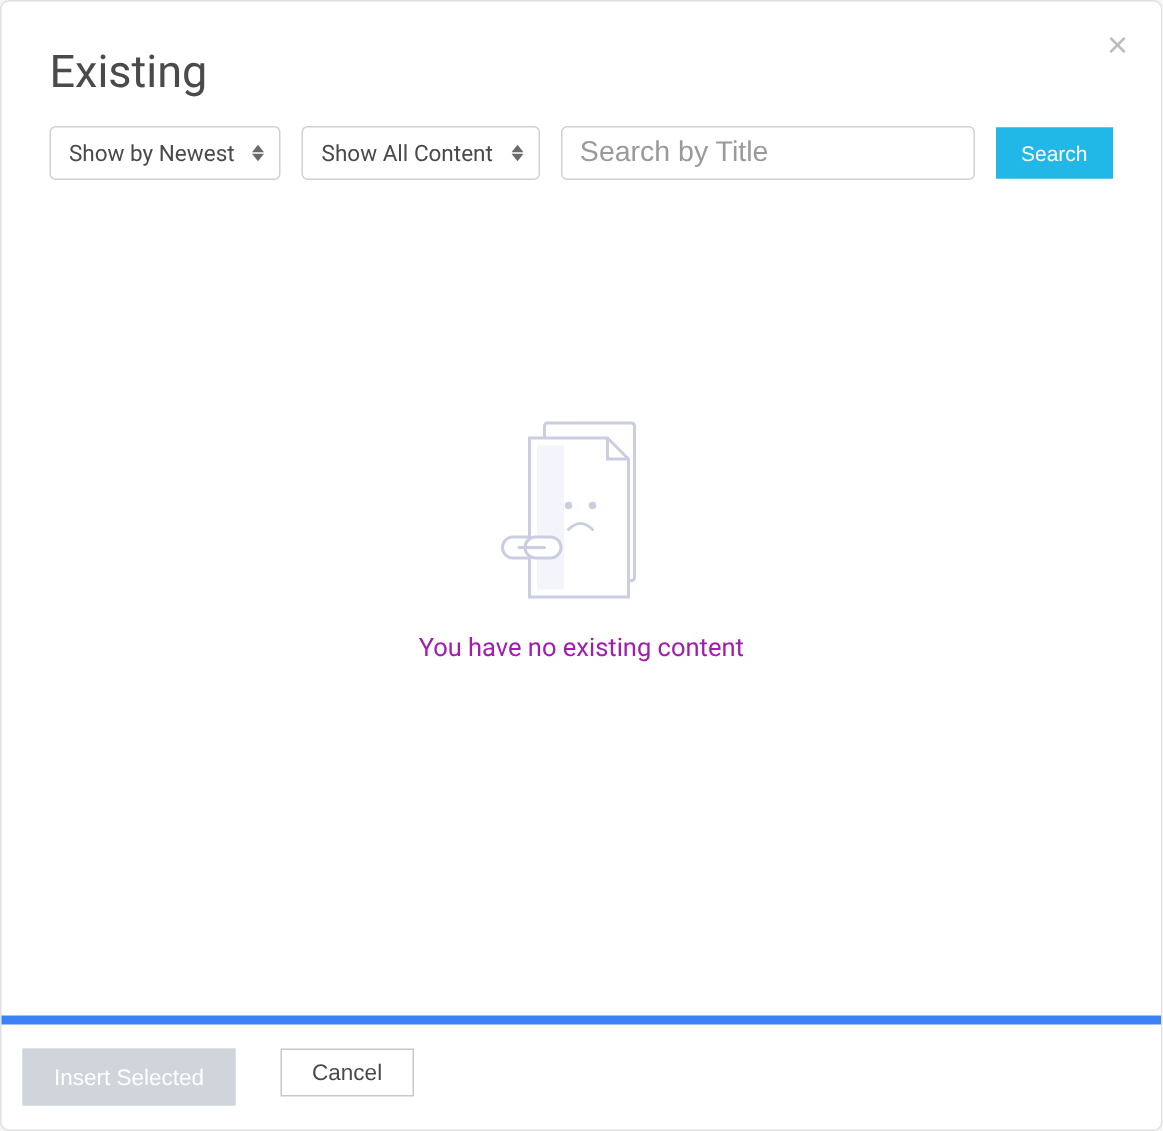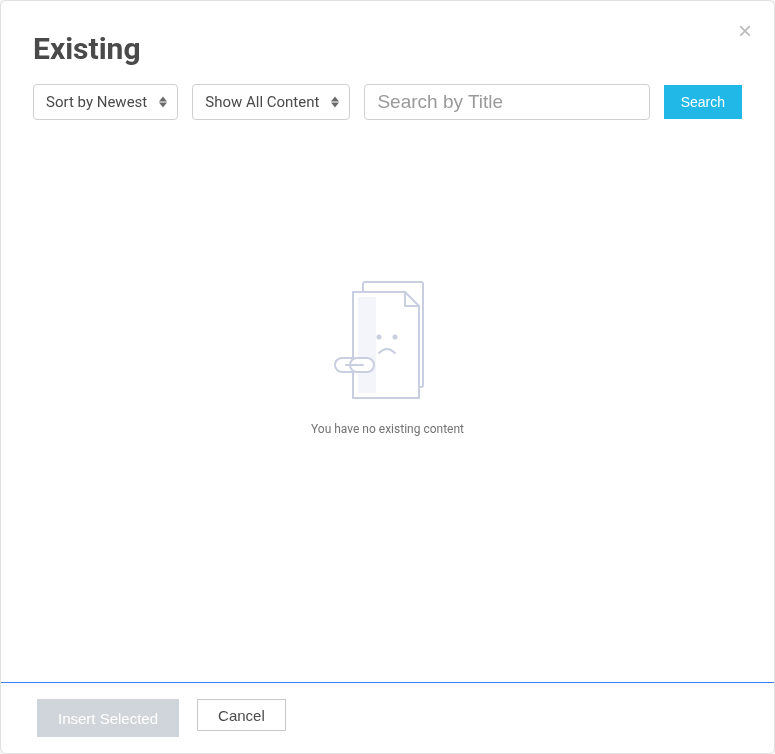--- a/index.html
+++ b/index.html
@@ -34,21 +34,21 @@
       cursor: pointer;
       font-weight: 300;
       background: none;
       border: none;
     }
     .modal-header {
       padding: 30px 32px 18px 32px;
     }
     .modal-title {
       font-size: 30px;
-      font-weight: 700;
+      font-weight: 400;
       color: #4a4a4a;
     }
     .controls {
       display: flex;
       align-items: center;
       gap: 14px;
       padding: 0 32px 0 32px;
     }
     .select {
       position: relative;
@@ -134,43 +134,43 @@
       align-items: center;
       justify-content: flex-start;
       padding-top: 160px;
     }
     .empty-visual {
       width: 110px;
       height: 120px;
       margin-bottom: 22px;
     }
     .empty-text {
-      font-size: 12px;
-      color: #737373;
+      font-size: 17px;
+      color: #a21caf;
     }
     .modal-footer {
-      border-top: 1px solid #3b82f6;
-      padding: 16px 36px;
-      display: flex;
-      gap: 18px;
+      border-top: 6px solid #3b82f6;
+      padding: 16px 14px;
+      display: flex;
+      gap: 30px;
     }
   </style>
 </head>
 <body>
 
 <div class="modal">
   <button class="modal-close">×</button>
 
   <div class="modal-header">
     <h1 class="modal-title">Existing</h1>
   </div>
 
   <div class="controls">
     <div class="select">
-      <span>Sort by Newest</span>
+      <span>Show by Newest</span>
       <span class="select-chevrons">
         <svg viewBox="0 0 8 5">
             <path d="M0 5 L4 0 L8 5 Z" fill="#6a6a6a"></path>
           </svg>
         <svg viewBox="0 0 8 5">
             <path d="M0 0 L4 5 L8 0 Z" fill="#6a6a6a"></path>
           </svg>
       </span>
     </div>
 

